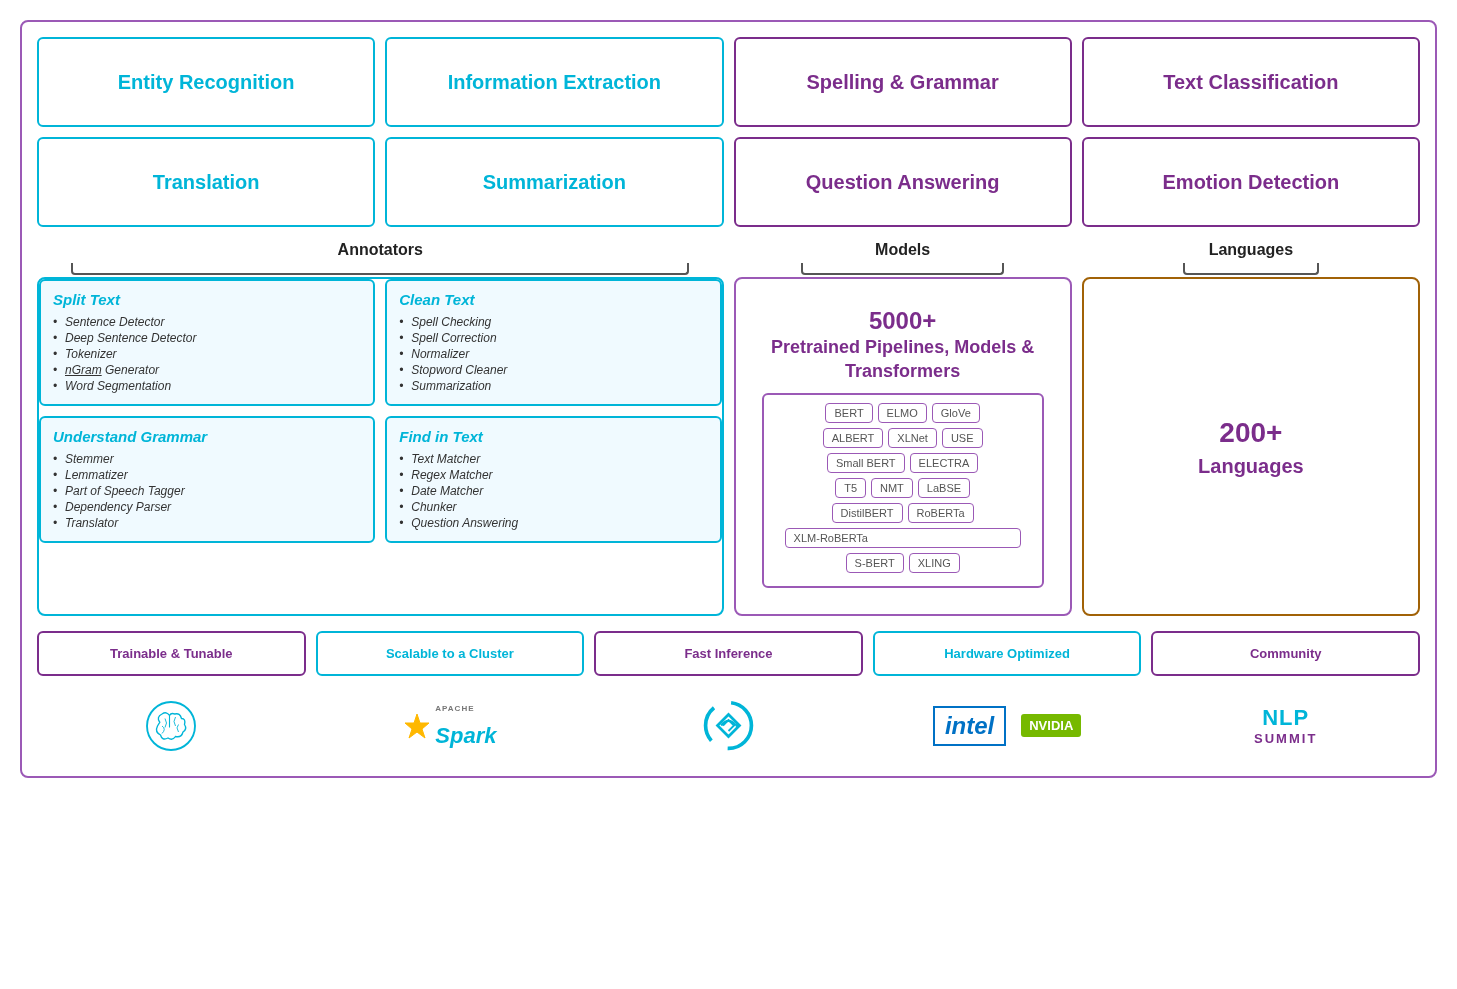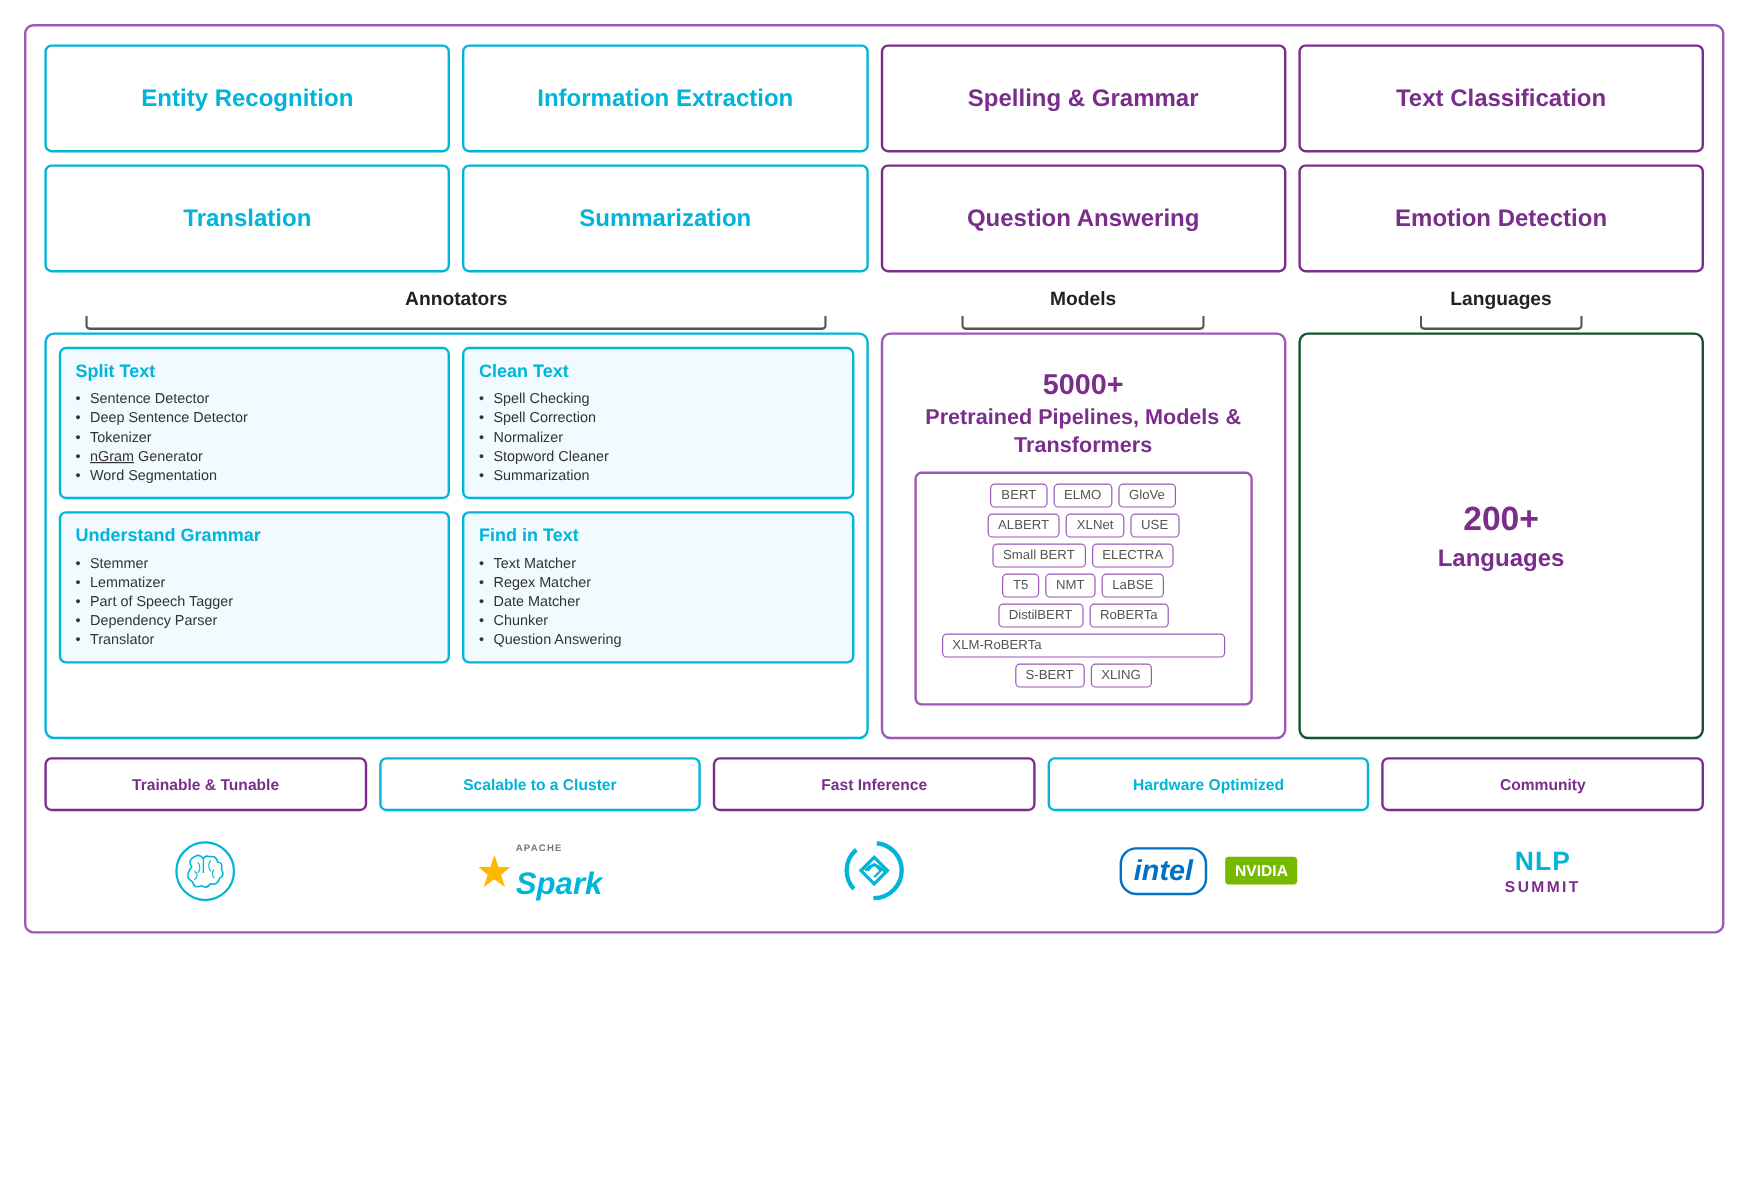--- a/index.html
+++ b/index.html
@@ -55,21 +55,21 @@
       grid-template-columns: 1fr 1fr 1fr 1fr;
       gap: 10px;
       margin-bottom: 15px;
     }
 
     
     .annotators-section {
       grid-column: span 2;
       border: 2px solid #00b5d8;
       border-radius: 8px;
-      padding: 10px;
+      font-style: italic;
     }
 
     .annotators-grid {
       display: grid;
       grid-template-columns: 1fr 1fr;
       gap: 10px;
     }
 
     .annotator-box {
       border: 2px solid #00b5d8;
@@ -148,21 +148,21 @@
       border-radius: 4px;
       padding: 3px 8px;
       font-size: 11px;
       color: #555;
       background: #fff;
     }
 
     
     .languages-section {
       grid-column: span 1;
-      border: 2px solid #14532d;
+      border: 2px solid #a16207;
       border-radius: 8px;
       padding: 10px;
       display: flex;
       align-items: center;
       justify-content: center;
     }
 
     .languages-text {
       text-align: center;
       font-weight: bold;
@@ -237,21 +237,21 @@
       height: 55px;
     }
 
     
     .intel-logo {
       font-size: 24px;
       font-weight: bold;
       color: #0071c5;
       font-style: italic;
       border: 2px solid #0071c5;
-      border-radius: 14px;
+      border-radius: 0;
       padding: 4px 10px;
     }
 
     
     .nlp-summit {
       text-align: center;
     }
 
     .hardware-logos {
       display: flex;
@@ -444,21 +444,21 @@
 
     <div class="logo-cell">
       <div class="spark-logo">
         <div style="display:flex; align-items:center; gap:4px;">
 
           <svg width="28" height="28" viewBox="0 0 28 28">
             <polygon points="14,2 17,11 26,11 19,17 22,26 14,20 6,26 9,17 2,11 11,11" fill="#FFB800" stroke="#FFB800"></polygon>
           </svg>
           <div>
             <div style="font-size:8px; color:#777; letter-spacing:1px; font-weight:bold;">APACHE</div>
-            <div style="font-size:26px; font-weight:bold; color:#00b5d8; font-style:italic; line-height:1;margin-top:12px;">Spark</div>
+            <div style="font-size:22px; font-weight:bold; color:#00b5d8; font-style:italic; line-height:1;margin-top:12px;">Spark</div>
           </div>
         </div>
       </div>
     </div>
 
     <div class="logo-cell">
       <svg class="inference-icon" viewBox="0 0 60 60" xmlns="http://www.w3.org/2000/svg">
         <circle cx="30" cy="30" r="25" fill="none" stroke="#00b5d8" stroke-width="4" stroke-dasharray="40 20"></circle>
         <polygon points="30,18 42,30 30,42 18,30" fill="none" stroke="#00b5d8" stroke-width="3"></polygon>
         <polyline points="24,30 30,24 36,30 30,36" fill="none" stroke="#00b5d8" stroke-width="2"></polyline>

